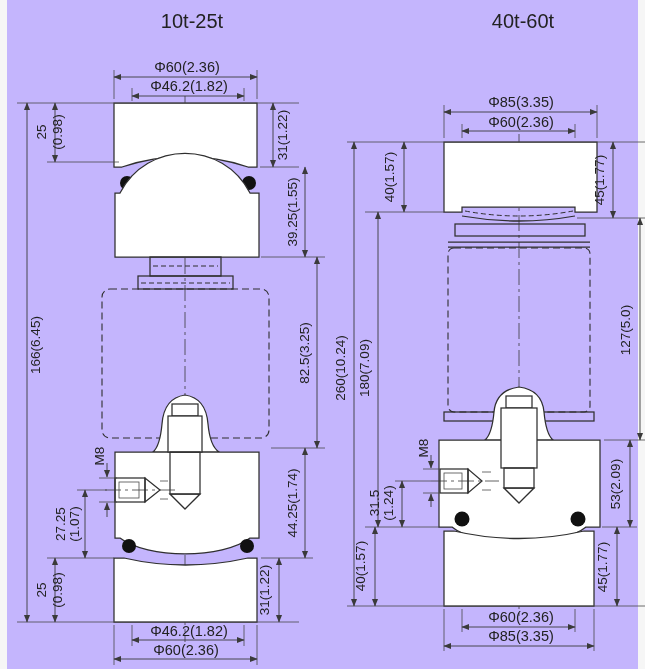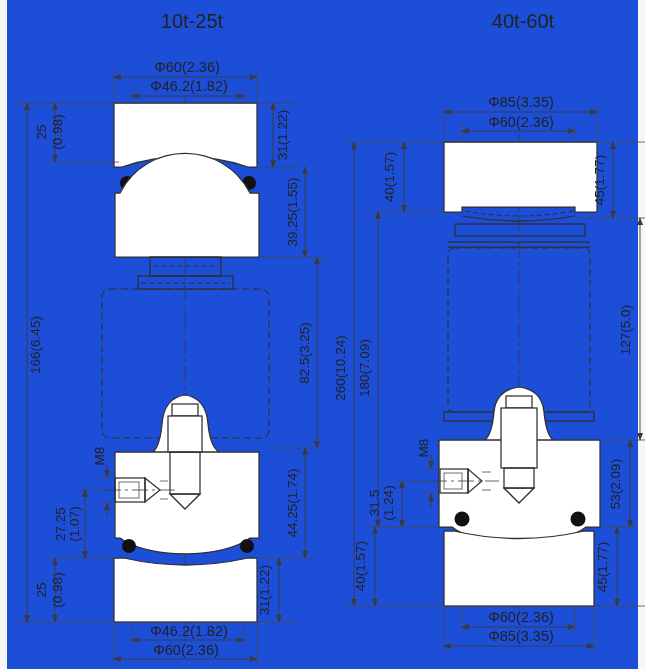--- a/index.html
+++ b/index.html
@@ -1,16 +1,16 @@
 <!DOCTYPE html>
 <html><head>
 <meta charset="utf-8">
 <style>
   html,body{margin:0;padding:0;background:#f6f6f6;}
-  .page{width:631px;height:669px;background:#1d4ed8;position:relative;margin:0 auto;
+  .page{width:631px;height:669px;background:#c4b5fd;position:relative;margin:0 auto;
         font-family:"Liberation Sans", sans-serif;}
   svg{display:block}
   text{fill:#222;font-family:"Liberation Sans", sans-serif;}
   .title{font-size:20px;}
   .dim{font-size:13.5px;}
   .dia{font-size:14.5px;}
   .outline{stroke:#2f2f2f;stroke-width:1.25;fill:none;}
   .thin{stroke:#4a4a4a;stroke-width:0.8;fill:none;}
   .dimline{stroke:#3a3a3a;stroke-width:0.9;fill:none;}
   .dashed{stroke:#2f2f2f;stroke-width:1.1;fill:none;stroke-dasharray:7 4;}

